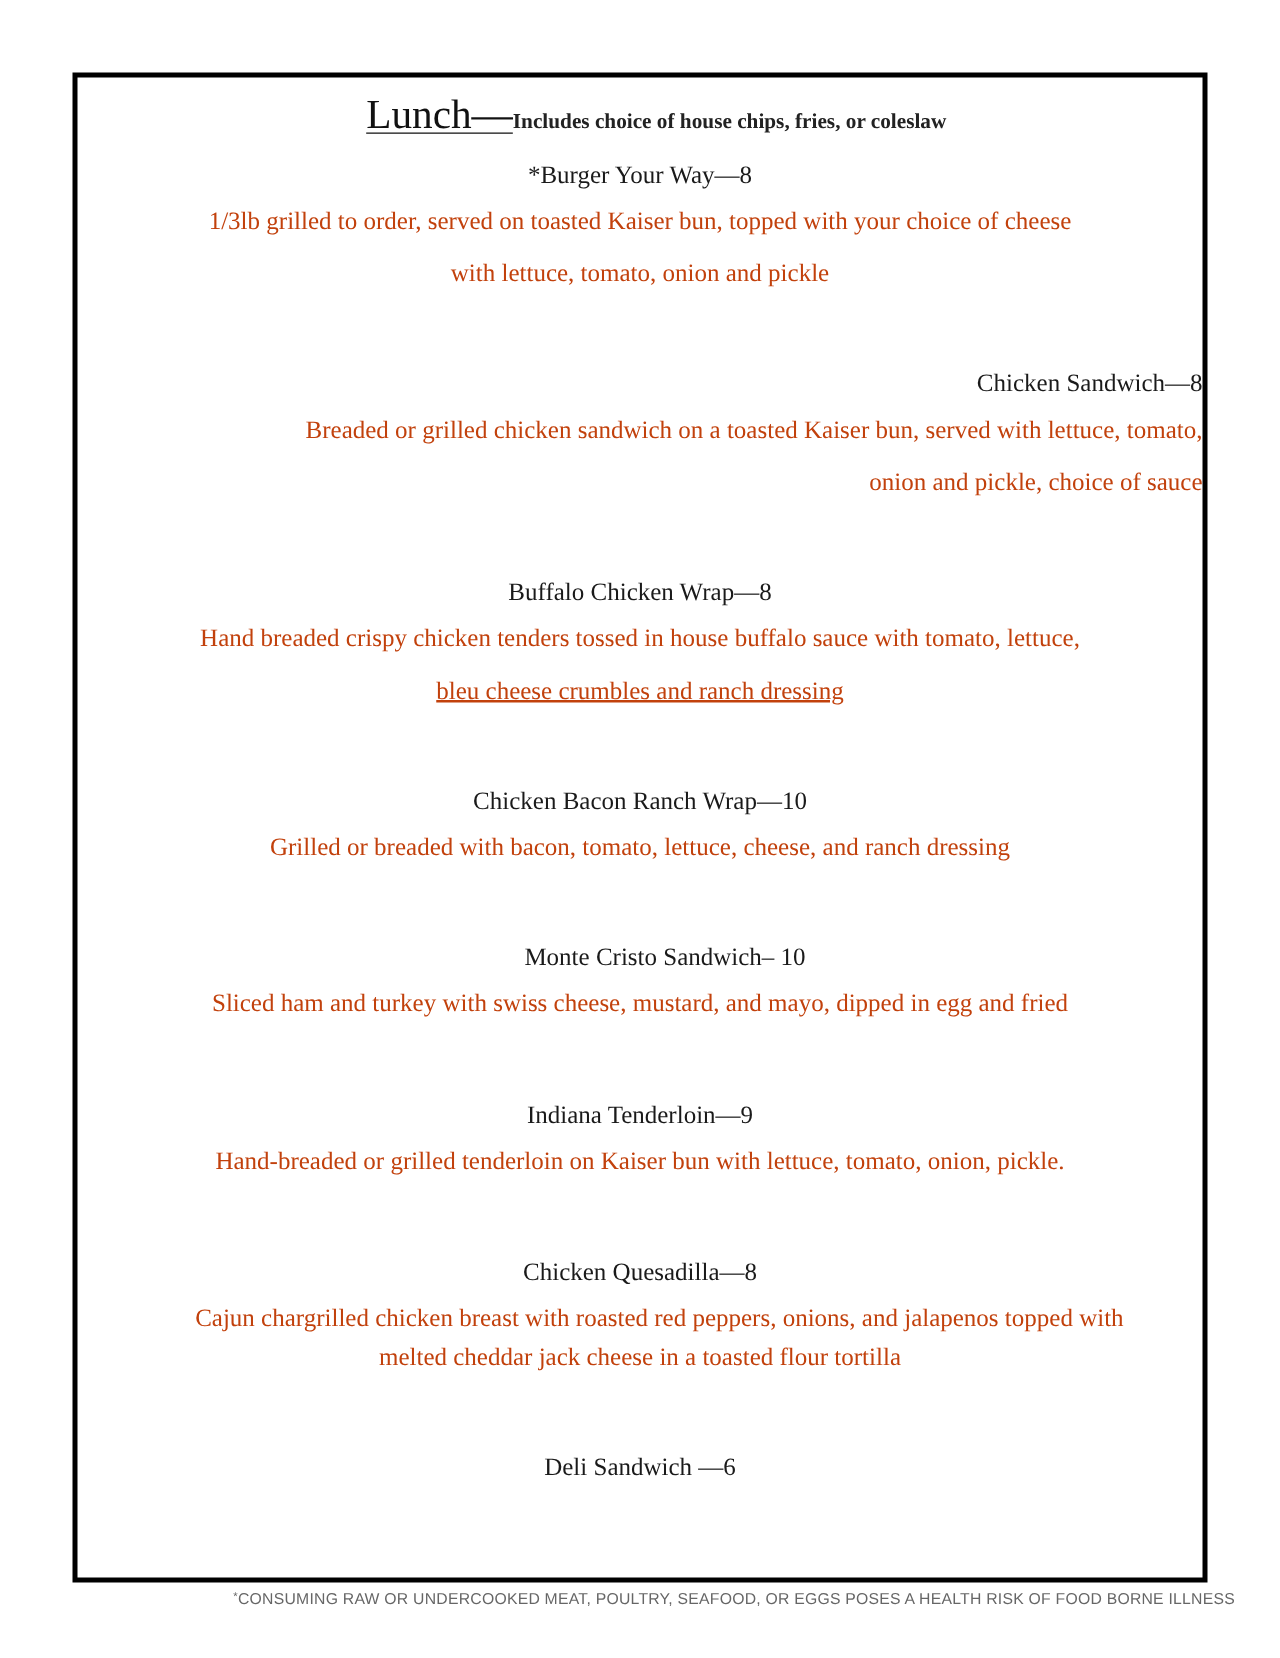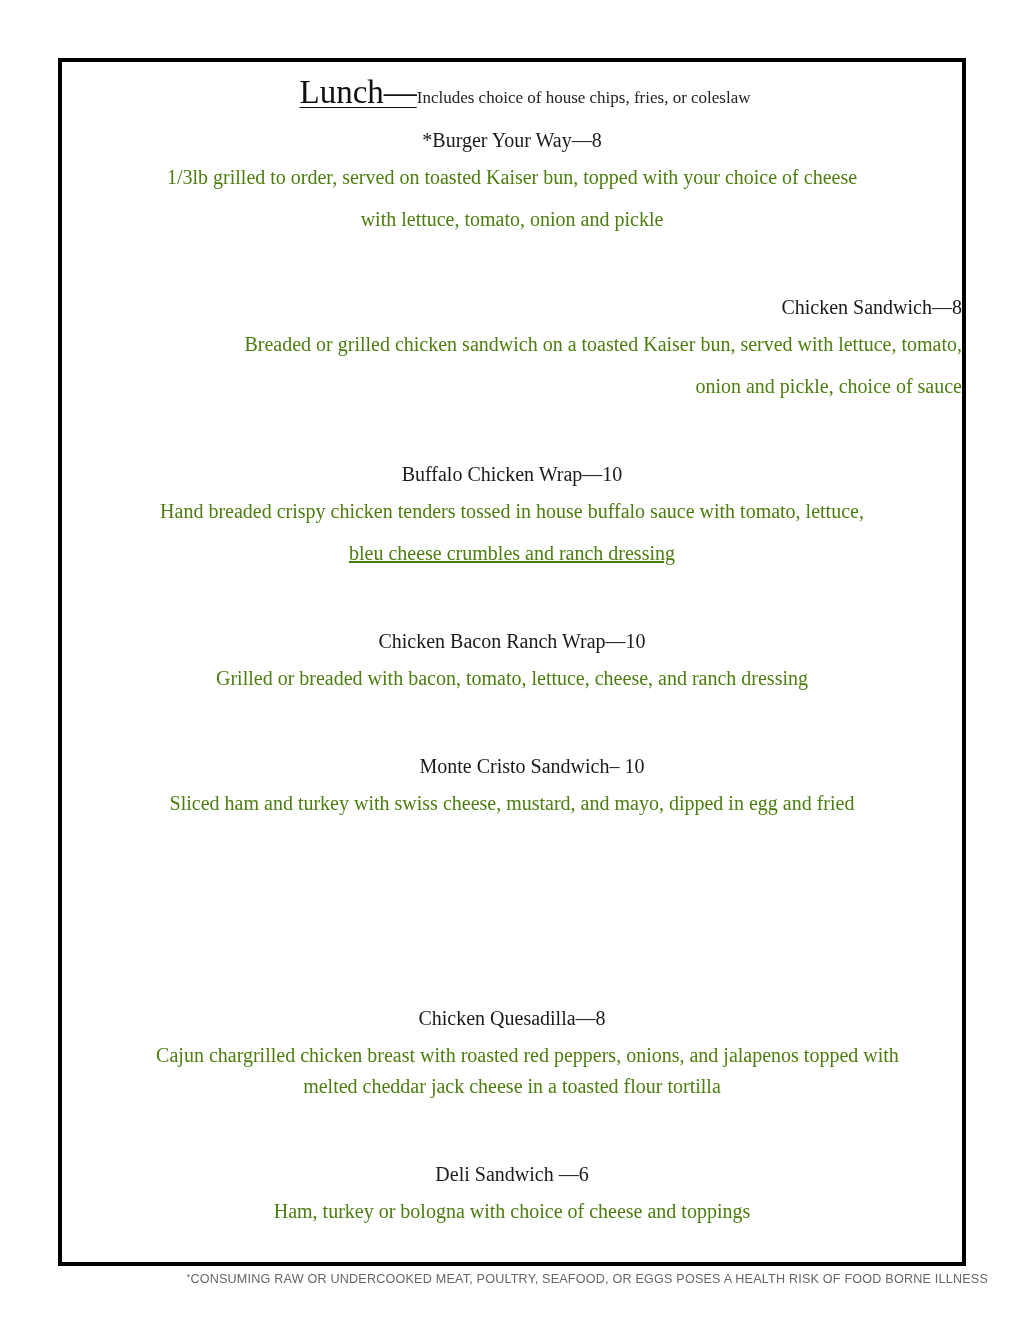--- a/index.html
+++ b/index.html
@@ -3,24 +3,24 @@
   <meta charset="utf-8">
   <style>
     html, body { margin: 0; padding: 0; background: #ffffff; }
     body { width: 1024px; height: 1326px; position: relative; overflow: hidden;
       font-family: "DejaVu Serif", "Liberation Serif", serif; color: #1a1a1a; }
     .frame { position: absolute; left: 58px; top: 58px; width: 900px; height: 1200px;
       border: 4px solid #000; box-sizing: content-box; }
     .title-line { position: absolute; top: 12px; left: 0; right: 0; text-align: center; white-space: nowrap; }
     .title-main { font-family: "Liberation Serif", serif; font-size: 33px; text-decoration: underline;
       text-decoration-thickness: 1px; text-underline-offset: 4px; letter-spacing: 0px; color:#111;margin-left:26px; }
-    .title-sub { font-family: "Liberation Serif", serif; font-size: 17px; font-weight: normal; color:#222; }
+    .title-sub { font-family: "Liberation Serif", serif; font-size: 17px; font-weight: bold; color:#222; }
     .item { position: absolute; left: 0; right: 0; text-align: center; }
     .item-name { font-family: "Liberation Serif", serif; font-weight: normal; font-size: 20px; color:#1a1a1a; display:block; }
-    .item-desc { font-family: "Liberation Serif", serif; font-size: 20px; color:#4d7c0f; display:block; }
+    .item-desc { font-family: "Liberation Serif", serif; font-size: 20px; color:#c2410c; display:block; }
     .disclaimer { position: absolute; top: 1272px; left: 48px; width: 940px; white-space: nowrap;
       font-family: "Liberation Sans", sans-serif; font-size: 12.6px; color: #666; letter-spacing: 0.2px; text-align: right; }
     .disclaimer .ast { font-size: 9px; vertical-align: top; }
   </style>
 </head>
 <body>
 
 <div class="frame">
   <div class="title-line">
     <span class="title-main">Lunch—</span><span class="title-sub">Includes choice of house chips, fries, or coleslaw</span>
@@ -32,43 +32,46 @@
     <span class="item-desc" style="line-height:42px;">with lettuce, tomato, onion and pickle</span>
   </div>
 
   <div class="item" style="top:229px;text-align:right;">
     <span class="item-name" style="line-height:32px;">Chicken Sandwich—8</span>
     <span class="item-desc" style="line-height:42px;">Breaded or grilled chicken sandwich on a toasted Kaiser bun, served with lettuce, tomato,</span>
     <span class="item-desc" style="line-height:42px;">onion and pickle, choice of sauce</span>
   </div>
 
   <div class="item" style="top:396px;">
-    <span class="item-name" style="line-height:32px;">Buffalo Chicken Wrap—10</span>
+    <span class="item-name" style="line-height:32px;">Buffalo Chicken Wrap—8</span>
     <span class="item-desc" style="line-height:42px;">Hand breaded crispy chicken tenders tossed in house buffalo sauce with tomato, lettuce,</span>
     <span class="item-desc" style="line-height:42px;text-decoration:underline;">bleu cheese crumbles and ranch dressing</span>
   </div>
 
   <div class="item" style="top:563px;">
     <span class="item-name" style="line-height:32px;">Chicken Bacon Ranch Wrap—10</span>
     <span class="item-desc" style="line-height:42px;">Grilled or breaded with bacon, tomato, lettuce, cheese, and ranch dressing</span>
   </div>
 
   <div class="item" style="top:688px;">
     <span class="item-name" style="line-height:32px;padding-left:40px;">Monte Cristo Sandwich– 10</span>
     <span class="item-desc" style="line-height:42px;">Sliced ham and turkey with swiss cheese, mustard, and mayo, dipped in egg and fried</span>
   </div>
 
+  <div class="item" style="top:814px;">
+    <span class="item-name" style="line-height:32px;">Indiana Tenderloin—9</span>
+    <span class="item-desc" style="line-height:42px;">Hand-breaded or grilled tenderloin on Kaiser bun with lettuce, tomato, onion, pickle.</span>
+  </div>
 
   <div class="item" style="top:940px;">
     <span class="item-name" style="line-height:32px;">Chicken Quesadilla—8</span>
     <span class="item-desc" style="line-height:32px; margin-top:5px;padding-left:31px;">Cajun chargrilled chicken breast with roasted red peppers, onions, and jalapenos topped with</span>
     <span class="item-desc" style="line-height:30px;">melted cheddar jack cheese in a toasted flour tortilla</span>
   </div>
 
   <div class="item" style="top:1096px;">
     <span class="item-name" style="line-height:32px;">Deli Sandwich —6</span>
-    <span class="item-desc" style="line-height:42px;">Ham, turkey or bologna with choice of cheese and toppings</span>
   </div>
 </div>
 
 <div class="disclaimer">
   <span class="ast">*</span><span>CONSUMING RAW OR UNDERCOOKED MEAT, POULTRY, SEAFOOD, OR EGGS POSES A HEALTH RISK OF FOOD BORNE ILLNESS</span>
 </div>
 
 </body></html>

